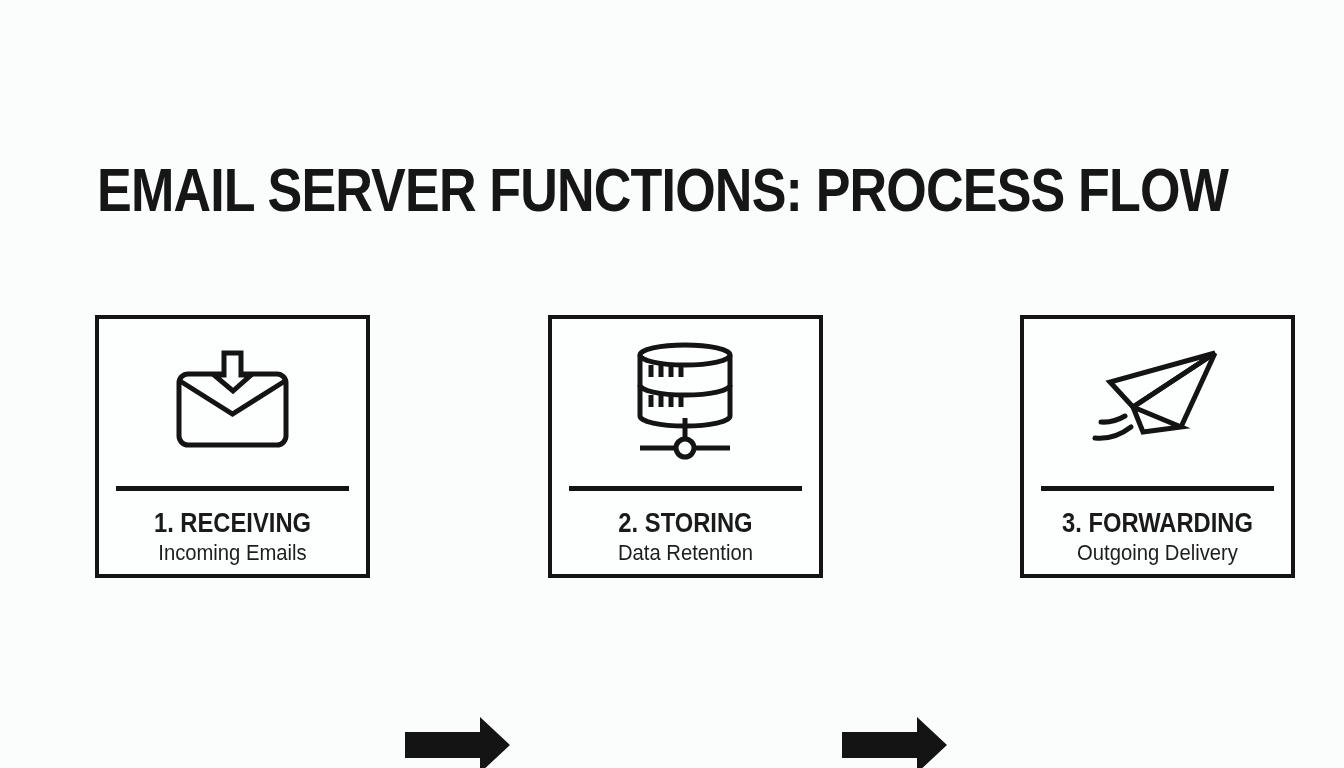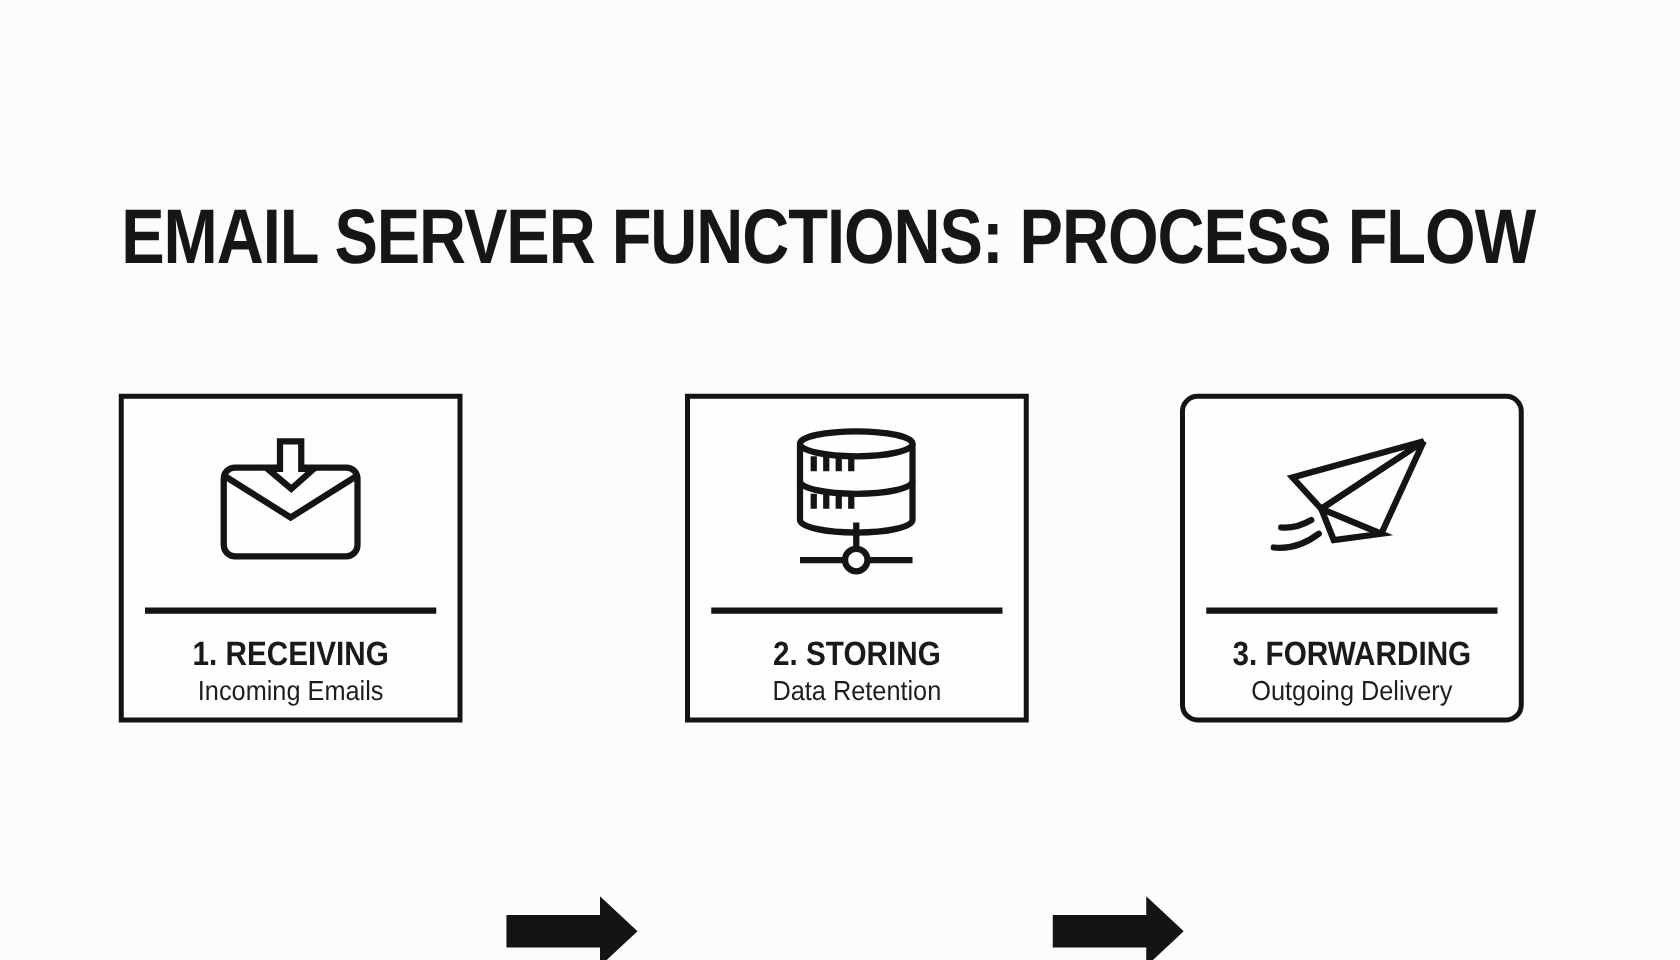--- a/index.html
+++ b/index.html
@@ -29,21 +29,21 @@
 
   .step-box {
     position: absolute;
     top: 0;
     width: 275px; height: 263px;
     border: 4px solid #141414;
     background: #fdfefe;
   }
   .step-box.b1 { left: 95px; }
   .step-box.b2 { left: 548px; }
-  .step-box.b3 { left: 944px; border-radius: 14px; }
+  .step-box.b3 { left: 1020px; }
 
   .icon-slot {
     position: absolute;
     left: 0; top: 0; width: 267px; height: 160px;
     display: flex; align-items: center; justify-content: center;
   }
   .icon-slot svg { display: block; }
 
   .divider {
     position: absolute;

